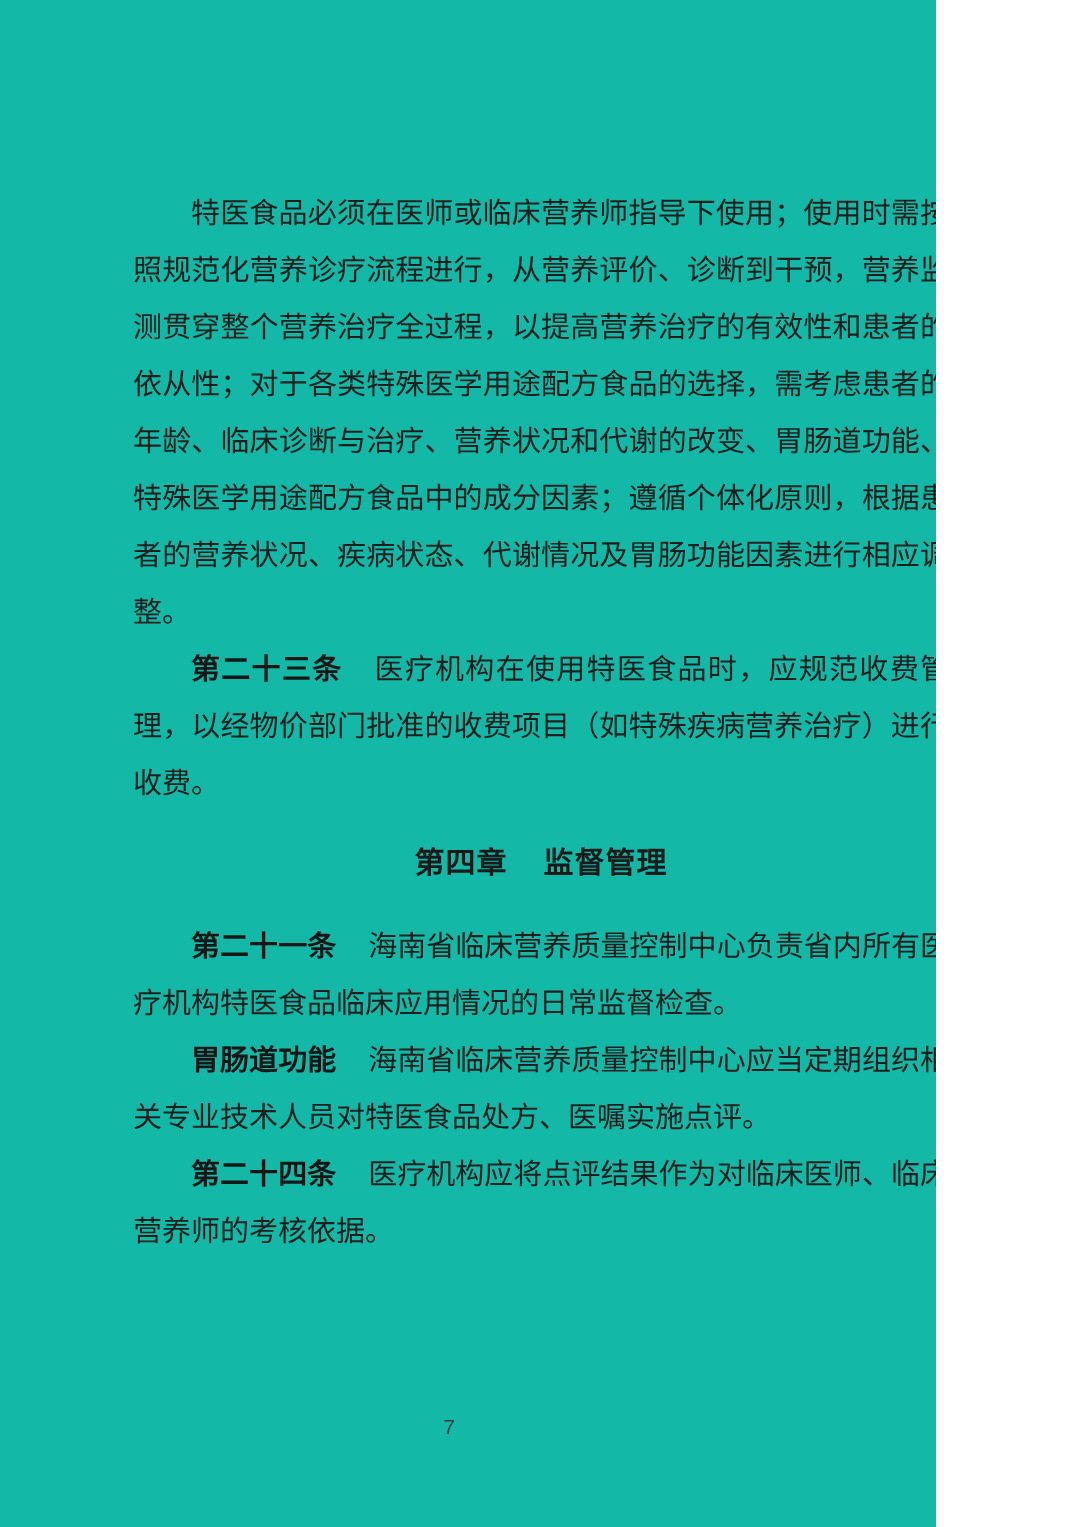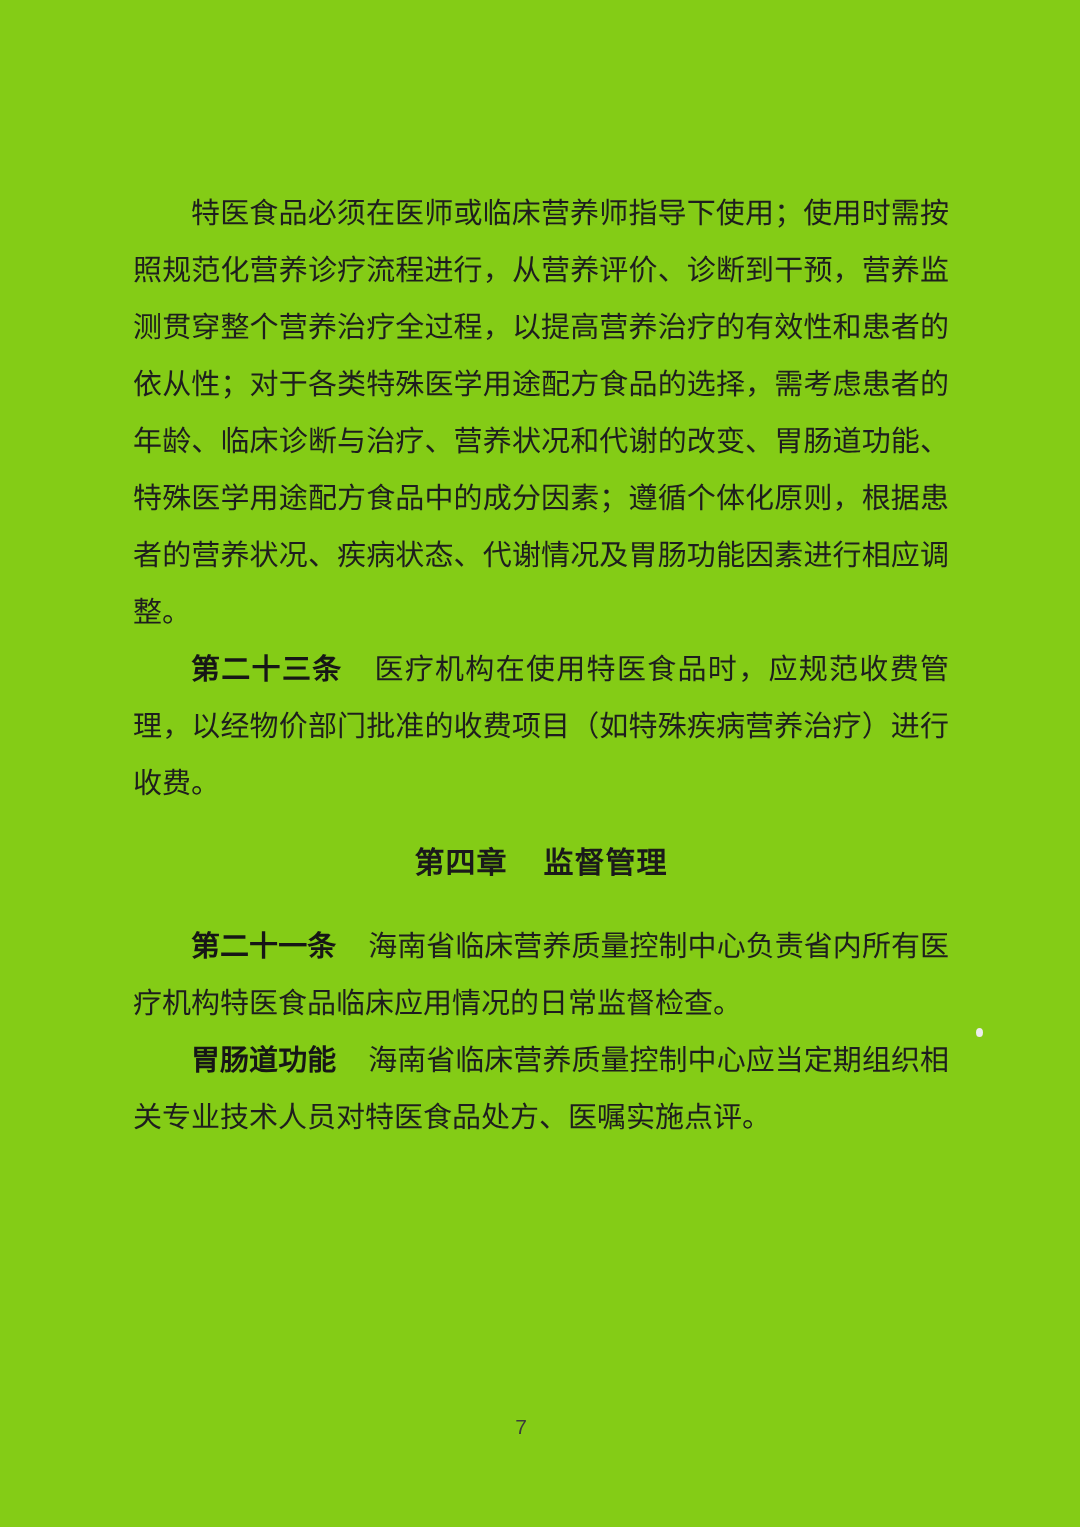--- a/index.html
+++ b/index.html
@@ -1,20 +1,20 @@
 <!DOCTYPE html>
 <html lang="zh-CN"><head>
 <meta charset="utf-8">
 <style>
   html, body { margin: 0; padding: 0; background: #ffffff; }
   .page {
     position: relative;
-    width: 1080px;
+    width: 936px;
     height: 1527px;
-    background: #84cc16;
+    background: #14b8a6;
     overflow: hidden;
     font-family: "Liberation Serif", "DejaVu Serif", serif;
     color: #1e1e1e;
   }
   .text-block {
     position: absolute;
     left: 133px;
     top: 185px;
     width: 816px;
   }
@@ -79,20 +79,21 @@
 
 
     <p class="para"><span class="article-label">第二十三条</span><span>医疗机构在使用特医食品时，应规范收费管理，以经物价部门批准的收费项目（如特殊疾病营养治疗）进行收费。</span></p>
 
     <h2 class="chapter"><span class="chapter-label">第四章</span><span>监督管理</span></h2>
 
     <p class="para"><span class="article-label">第二十一条</span><span>海南省临床营养质量控制中心负责省内所有医疗机构特医食品临床应用情况的日常监督检查。</span></p>
 
     <p class="para"><span class="article-label">胃肠道功能</span><span>海南省临床营养质量控制中心应当定期组织相关专业技术人员对特医食品处方、医嘱实施点评。</span></p>
 
+    <p class="para"><span class="article-label">第二十四条</span><span>医疗机构应将点评结果作为对临床医师、临床营养师的考核依据。</span></p>
 
   </div>
 
   <div class="scan-artifact"></div>
 
   <div class="page-number"><span>7</span></div>
 
 </div>
 
 </body></html>

